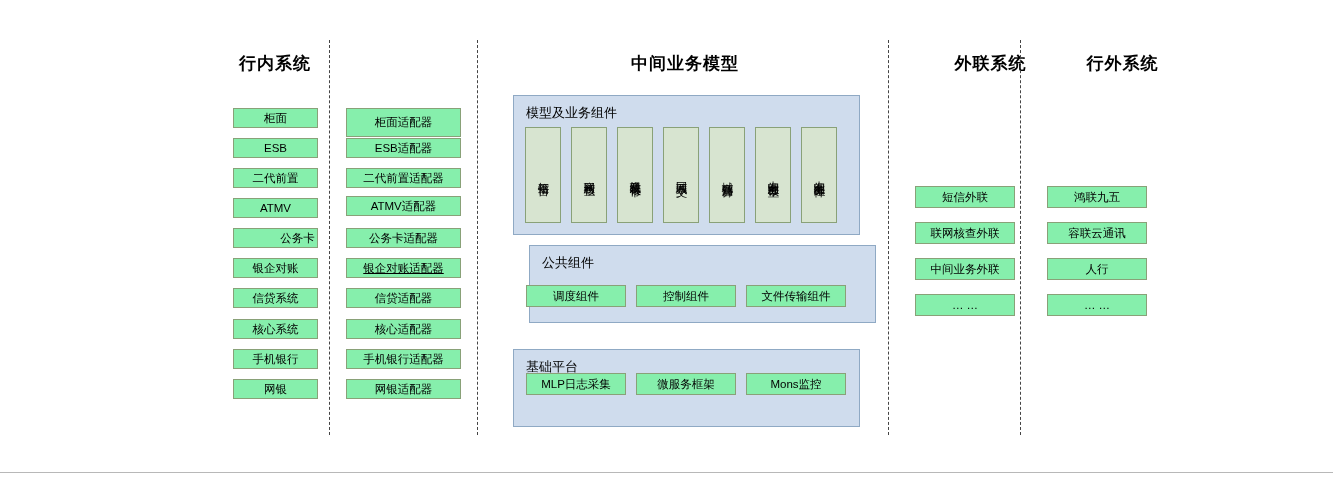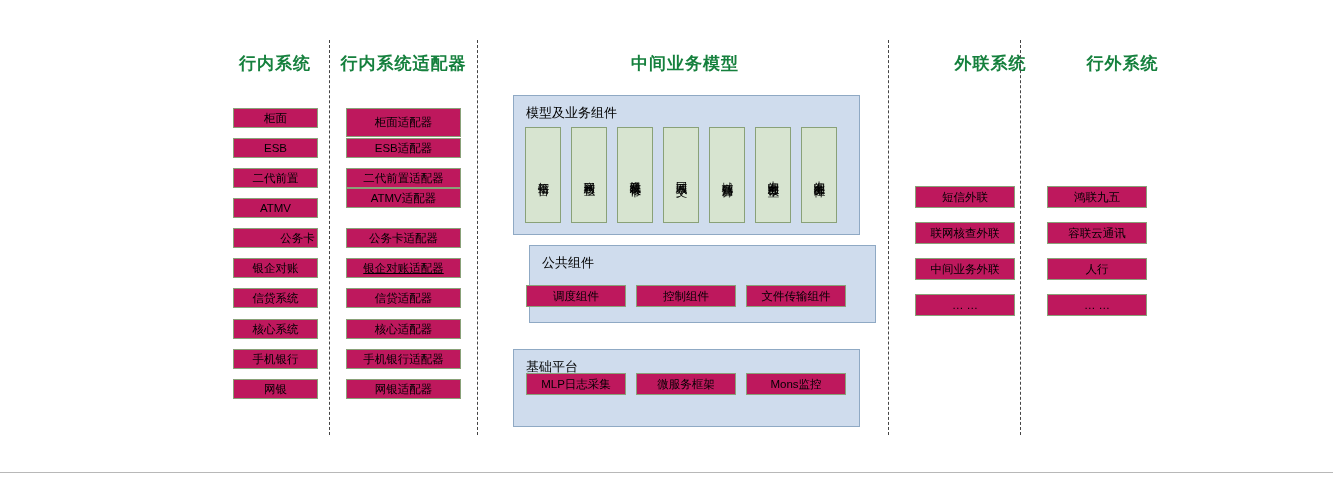--- a/index.html
+++ b/index.html
@@ -36,34 +36,34 @@
     top: 0;
     height: 470px;
   }
   .col-title {
     position: absolute;
     left: 0;
     width: 100%;
     text-align: center;
     font-size: 17px;
     font-weight: bold;
-    color: #15803d;
+    color: #000000;
     letter-spacing: 1px;
   }
   .divider {
     position: absolute;
     top: 40px;
     width: 0;
     height: 395px;
     border-left: 1.5px dashed #444;
   }
   
   .gbox {
     position: absolute;
-    background: #be185d;
+    background: #86efac;
     border: 1px solid #89a178;
     box-sizing: border-box;
     font-size: 11.5px;
     color: #000;
     display: flex;
     align-items: center;
     justify-content: center;
     text-align: center;
     line-height: 1.1;
   }
@@ -114,25 +114,24 @@
     <div class="gbox" style="left:13px; top:258px; width:85px; height:20px;">银企对账</div>
     <div class="gbox" style="left:13px; top:288px; width:85px; height:20px;">信贷系统</div>
     <div class="gbox" style="left:13px; top:319px; width:85px; height:20px;">核心系统</div>
     <div class="gbox" style="left:13px; top:349px; width:85px; height:20px;">手机银行</div>
     <div class="gbox" style="left:13px; top:379px; width:85px; height:20px;">网银</div>
   </div>
 
   <div class="divider" style="left:329px;"></div>
 
   <div class="col" style="left:336px; width:135px;">
-    <div class="col-title" style="top:52px;">行内系统适配器</div>
     <div class="gbox" style="left:10px; top:108px; width:115px; height:29px;">柜面适配器</div>
     <div class="gbox" style="left:10px; top:138px; width:115px; height:20px;">ESB适配器</div>
     <div class="gbox" style="left:10px; top:168px; width:115px; height:20px;">二代前置适配器</div>
-    <div class="gbox" style="left:10px; top:188px; width:115px; height:20px;">ATMV适配器</div>
+    <div class="gbox" style="left:10px; top:196px; width:115px; height:20px;">ATMV适配器</div>
     <div class="gbox" style="left:10px; top:228px; width:115px; height:20px;">公务卡适配器</div>
     <div class="gbox" style="left:10px; top:258px; width:115px; height:20px;text-decoration:underline;">银企对账适配器</div>
     <div class="gbox" style="left:10px; top:288px; width:115px; height:20px;">信贷适配器</div>
     <div class="gbox" style="left:10px; top:319px; width:115px; height:20px;">核心适配器</div>
     <div class="gbox" style="left:10px; top:349px; width:115px; height:20px;">手机银行适配器</div>
     <div class="gbox" style="left:10px; top:379px; width:115px; height:20px;">网银适配器</div>
   </div>
 
   <div class="divider" style="left:477px;"></div>
 

